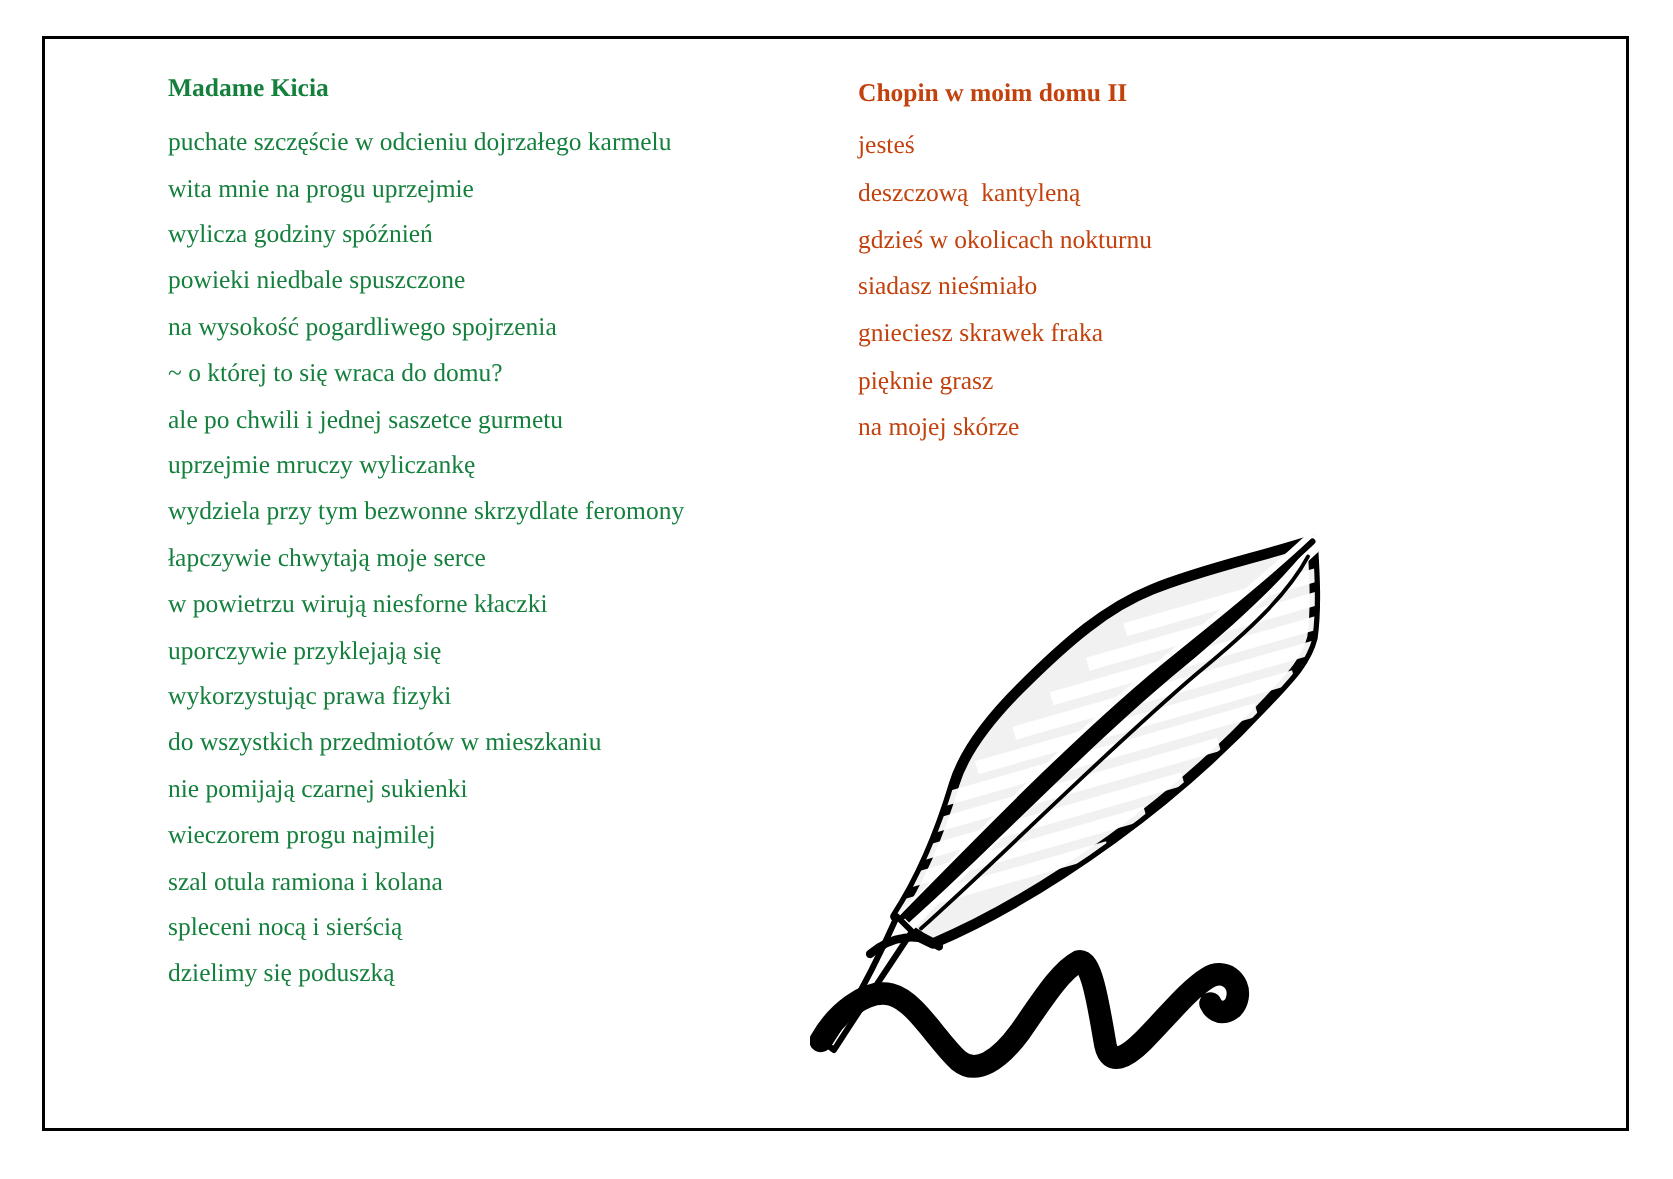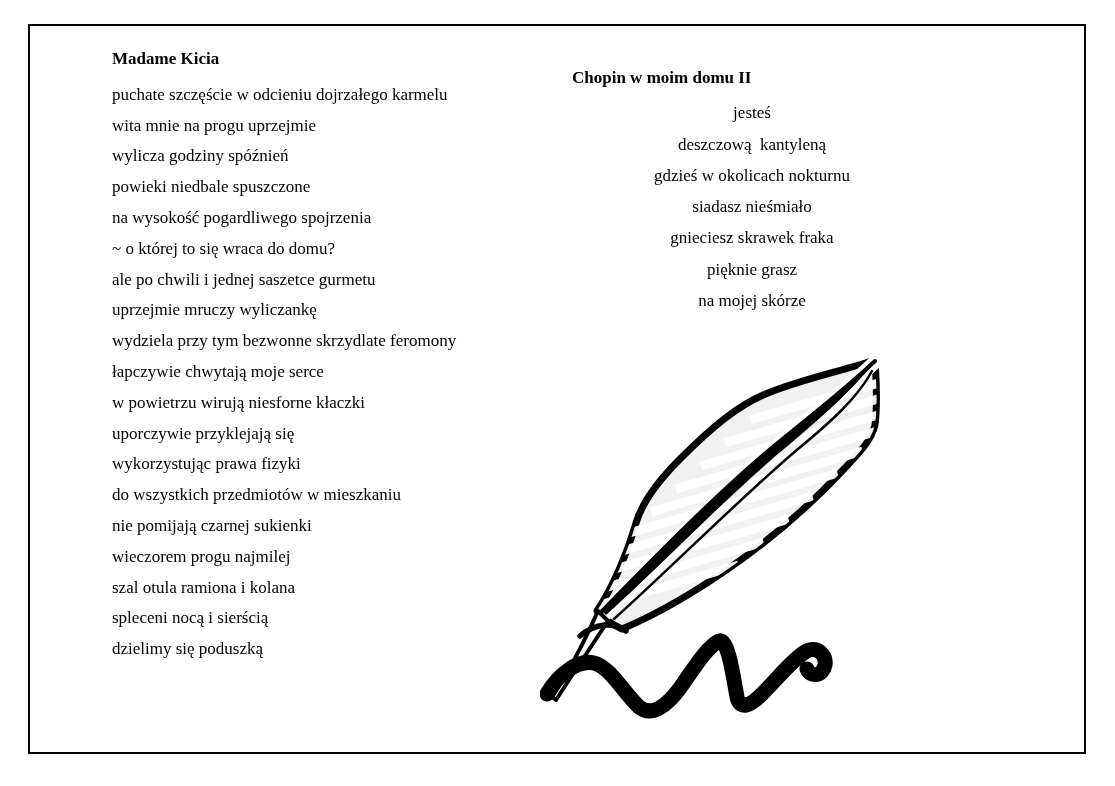--- a/index.html
+++ b/index.html
@@ -31,35 +31,35 @@
     font-weight: bold;
     line-height: 30.8px;
     margin-bottom: 5px;
     white-space: pre;
   }
   .poem-right .poem-title { line-height: 31.3px; margin-bottom: 4px; }
   .poem-line {
     line-height: 30.8px;
     white-space: pre;
   }
-  .poem-right .poem-line { line-height: 31.3px; text-align: center; }
+  .poem-right .poem-line { line-height: 31.3px; }
   .quill-wrap {
     position: absolute;
     left: 540px; top: 345px;
     width: 352px; height: 385px;
   }
   svg { display: block; }
 </style>
 </head>
 <body style="background: rgb(255, 255, 255);">
 
 <div class="page">
   <div class="page-border" style="border-color: rgb(0, 0, 0);"></div>
 
-  <div class="poem poem-left" style="color: #000000;">
+  <div class="poem poem-left" style="color: #15803d;">
     <div class="poem-title">Madame Kicia</div>
     <div class="poem-lines">
         <div class="poem-line">puchate szczęście w odcieniu dojrzałego karmelu</div>
         <div class="poem-line">wita mnie na progu uprzejmie</div>
         <div class="poem-line">wylicza godziny spóźnień</div>
         <div class="poem-line">powieki niedbale spuszczone</div>
         <div class="poem-line">na wysokość pogardliwego spojrzenia</div>
         <div class="poem-line">~ o której to się wraca do domu?</div>
         <div class="poem-line">ale po chwili i jednej saszetce gurmetu</div>
         <div class="poem-line">uprzejmie mruczy wyliczankę</div>
@@ -70,21 +70,21 @@
         <div class="poem-line">wykorzystując prawa fizyki</div>
         <div class="poem-line">do wszystkich przedmiotów w mieszkaniu</div>
         <div class="poem-line">nie pomijają czarnej sukienki</div>
         <div class="poem-line">wieczorem progu najmilej</div>
         <div class="poem-line">szal otula ramiona i kolana</div>
         <div class="poem-line">spleceni nocą i sierścią</div>
         <div class="poem-line">dzielimy się poduszką</div>
       </div>
   </div>
 
-  <div class="poem poem-right" style="color: #000000; margin-top: 16px;">
+  <div class="poem poem-right" style="color: #c2410c;">
     <div class="poem-title">Chopin w moim domu II</div>
     <div class="poem-lines">
         <div class="poem-line">jesteś</div>
         <div class="poem-line">deszczową  kantyleną</div>
         <div class="poem-line">gdzieś w okolicach nokturnu</div>
         <div class="poem-line">siadasz nieśmiało</div>
         <div class="poem-line">gnieciesz skrawek fraka</div>
         <div class="poem-line">pięknie grasz</div>
         <div class="poem-line">na mojej skórze</div>
       </div>

